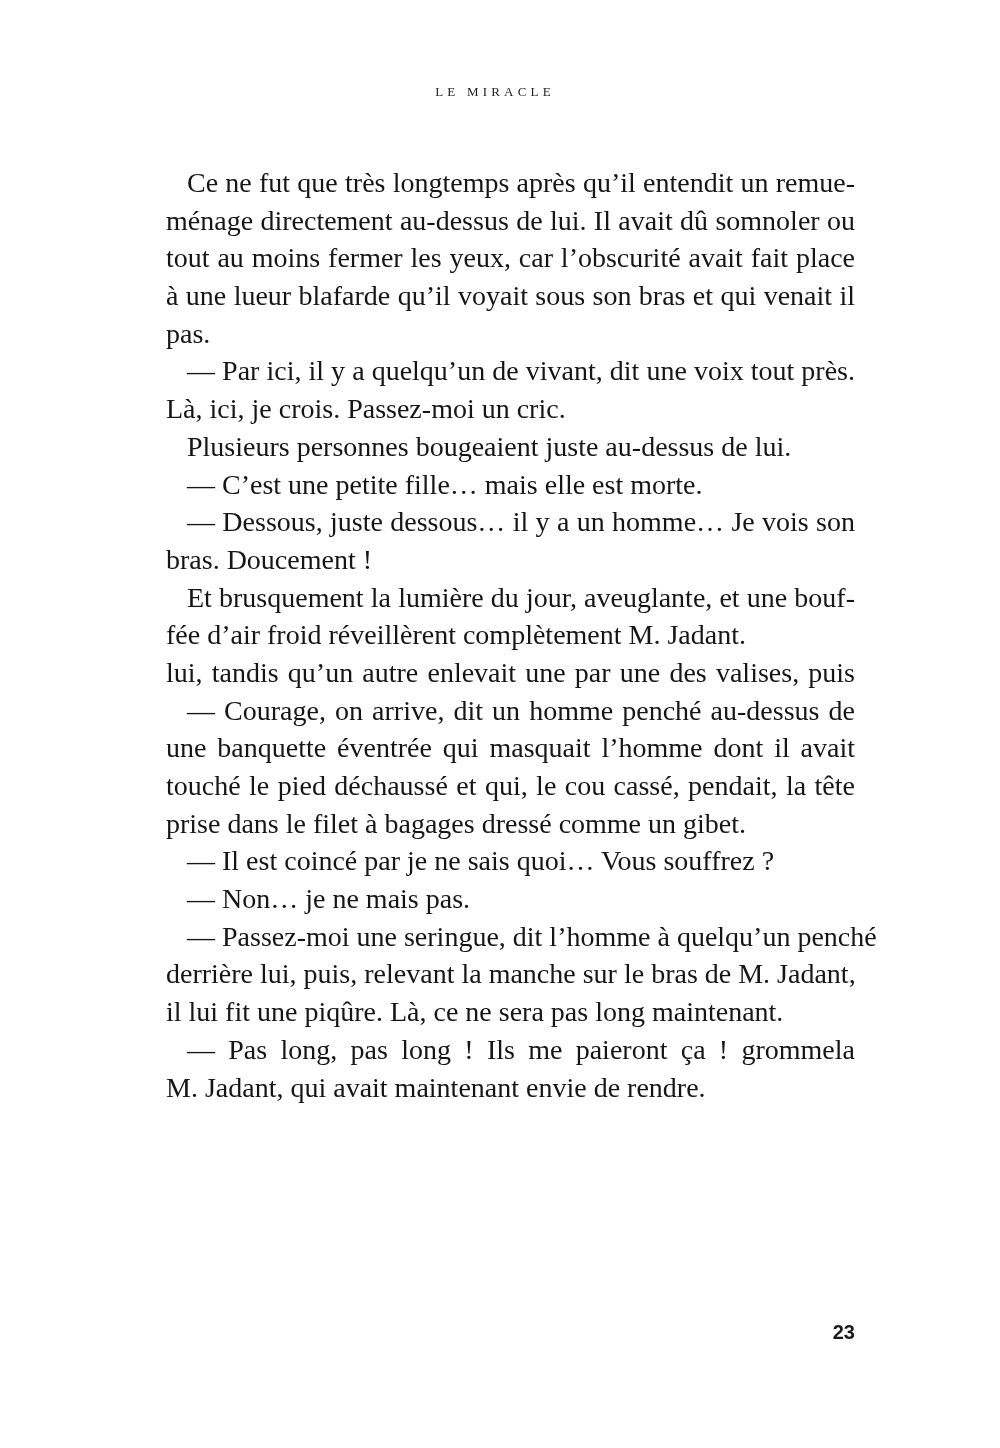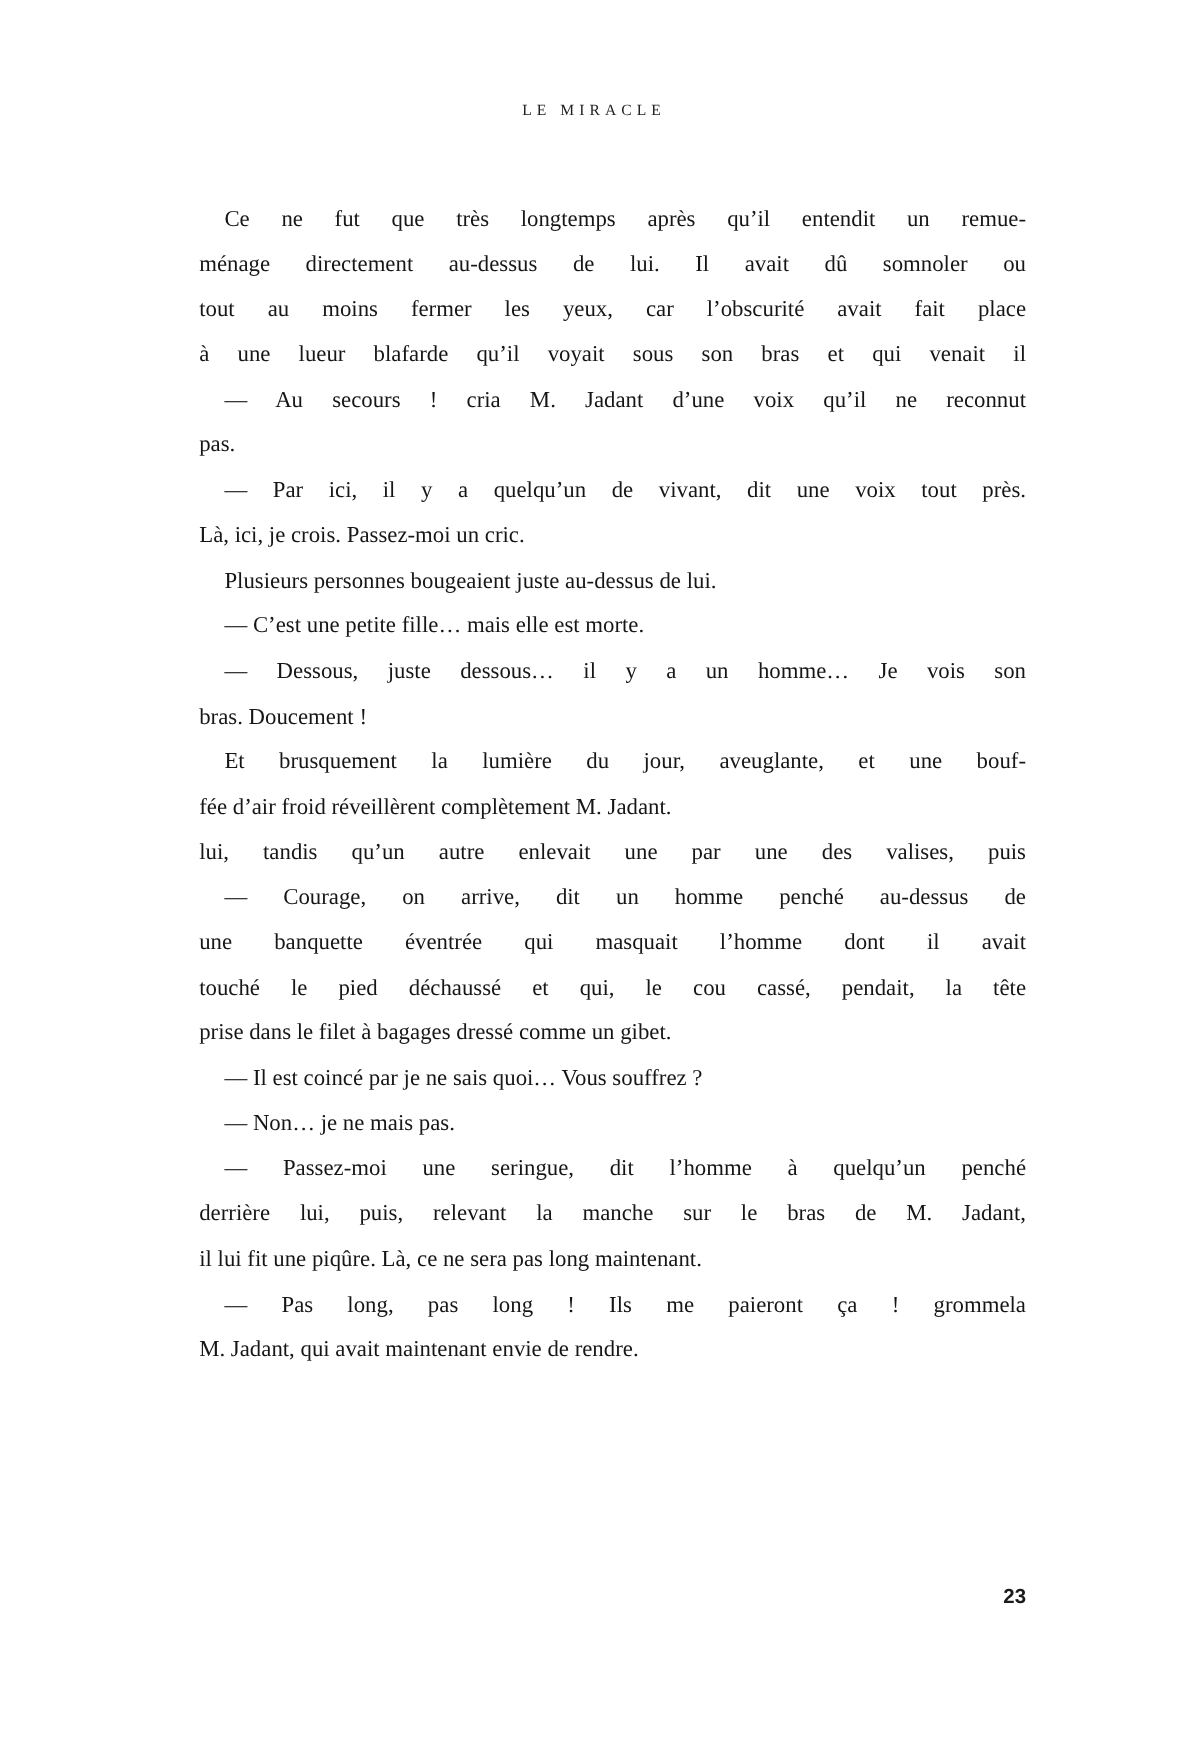--- a/index.html
+++ b/index.html
@@ -5,50 +5,49 @@
   html, body { margin:0; padding:0; background:#ffffff; }
   body { width:1000px; height:1448px; position:relative; overflow:hidden; color:#1a1a1a; }
   .running-head {
     position:absolute; top:84px; left:0; width:990px; text-align:center;
     font-family:"Liberation Serif", "DejaVu Serif", serif;
     font-size:13px; letter-spacing:4.2px; text-transform:uppercase; color:#222;
   }
   .text-block {
     position:absolute; top:164px; left:166px; width:689px;
     font-family:"Liberation Serif", "DejaVu Serif", serif;
-    font-size:19px; line-height:37.7px; color:#161616;
+    font-size:28px; line-height:37.7px; color:#161616;
   }
   .line {
     display:block; height:37.7px; white-space:nowrap;
     text-align:justify; text-align-last:justify; overflow:visible;
   }
   .line.last { text-align:left; text-align-last:left; }
   .line.indent { padding-left:21px; }
   .page-number {
     position:absolute; top:1321px; right:145px;
     font-family:"Liberation Sans", "DejaVu Sans", sans-serif;
-    font-weight:bold; font-size:17px; color:#1a1a1a;
+    font-weight:bold; font-size:20px; color:#1a1a1a;
   }
 </style>
 </head>
 <body>
 
 <div class="running-head">LE MIRACLE</div>
 
 <div class="text-block">
 
   <div>
     <span class="line indent">Ce ne fut que très longtemps après qu’il entendit un remue-</span>
     <span class="line">ménage directement au-dessus de lui. Il avait dû somnoler ou</span>
     <span class="line">tout au moins fermer les yeux, car l’obscurité avait fait place</span>
     <span class="line">à une lueur blafarde qu’il voyait sous son bras et qui venait il</span>
   </div>
 
   <div>
-    <span class="line indent">— Au secours ! cria M. Jadant d’une voix qu’il ne reconnut</span>
     <span class="line last">pas.</span>
   </div>
 
   <div>
     <span class="line indent">— Par ici, il y a quelqu’un de vivant, dit une voix tout près.</span>
     <span class="line last">Là, ici, je crois. Passez-moi un cric.</span>
   </div>
 
   <div>
     <span class="line indent last">Plusieurs personnes bougeaient juste au-dessus de lui.</span>

